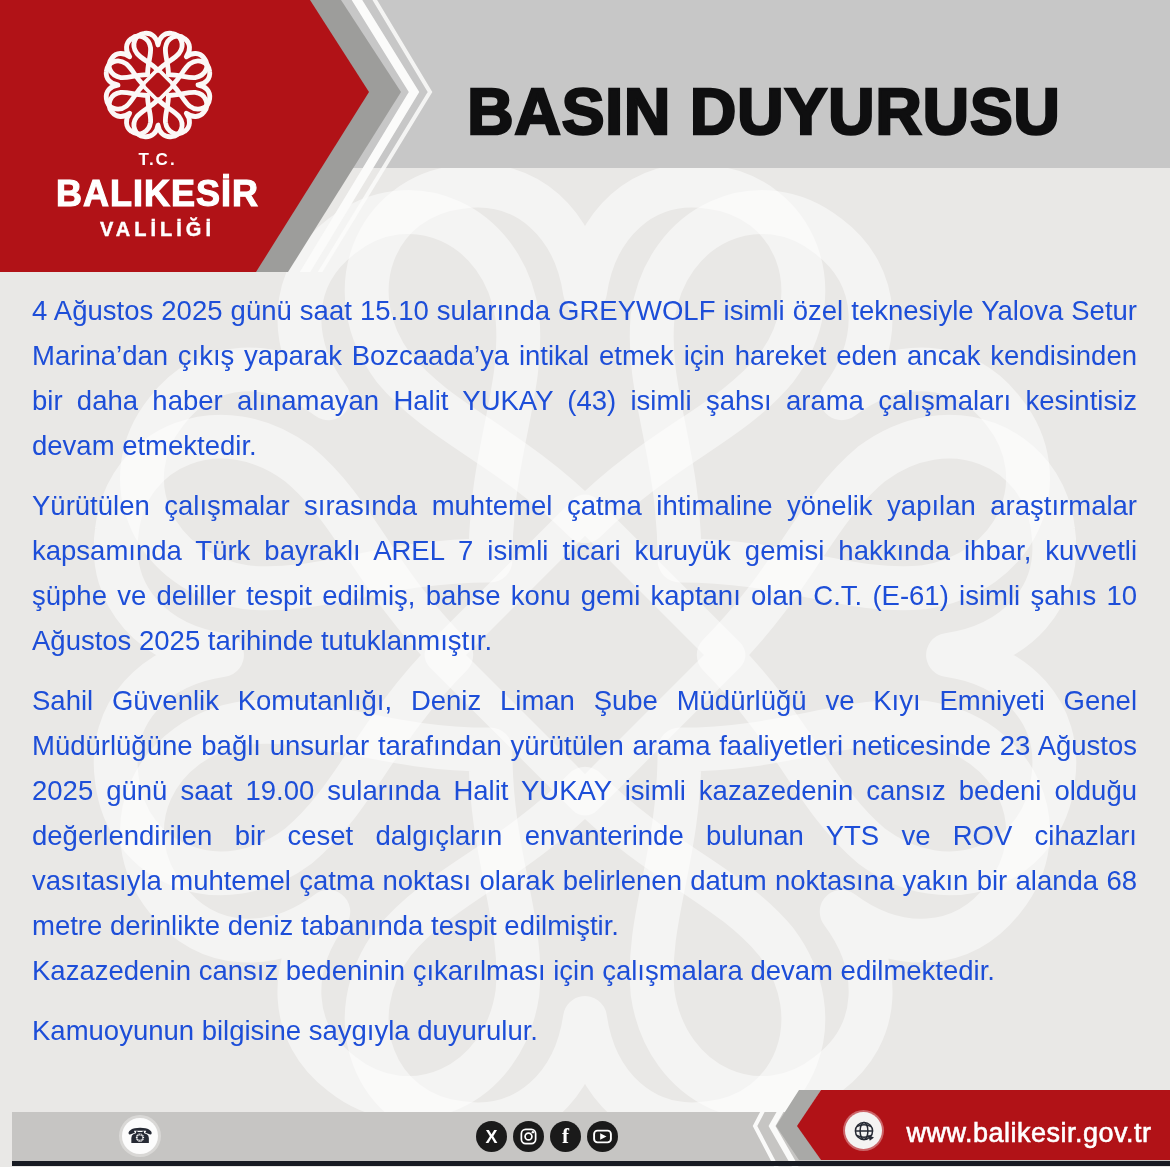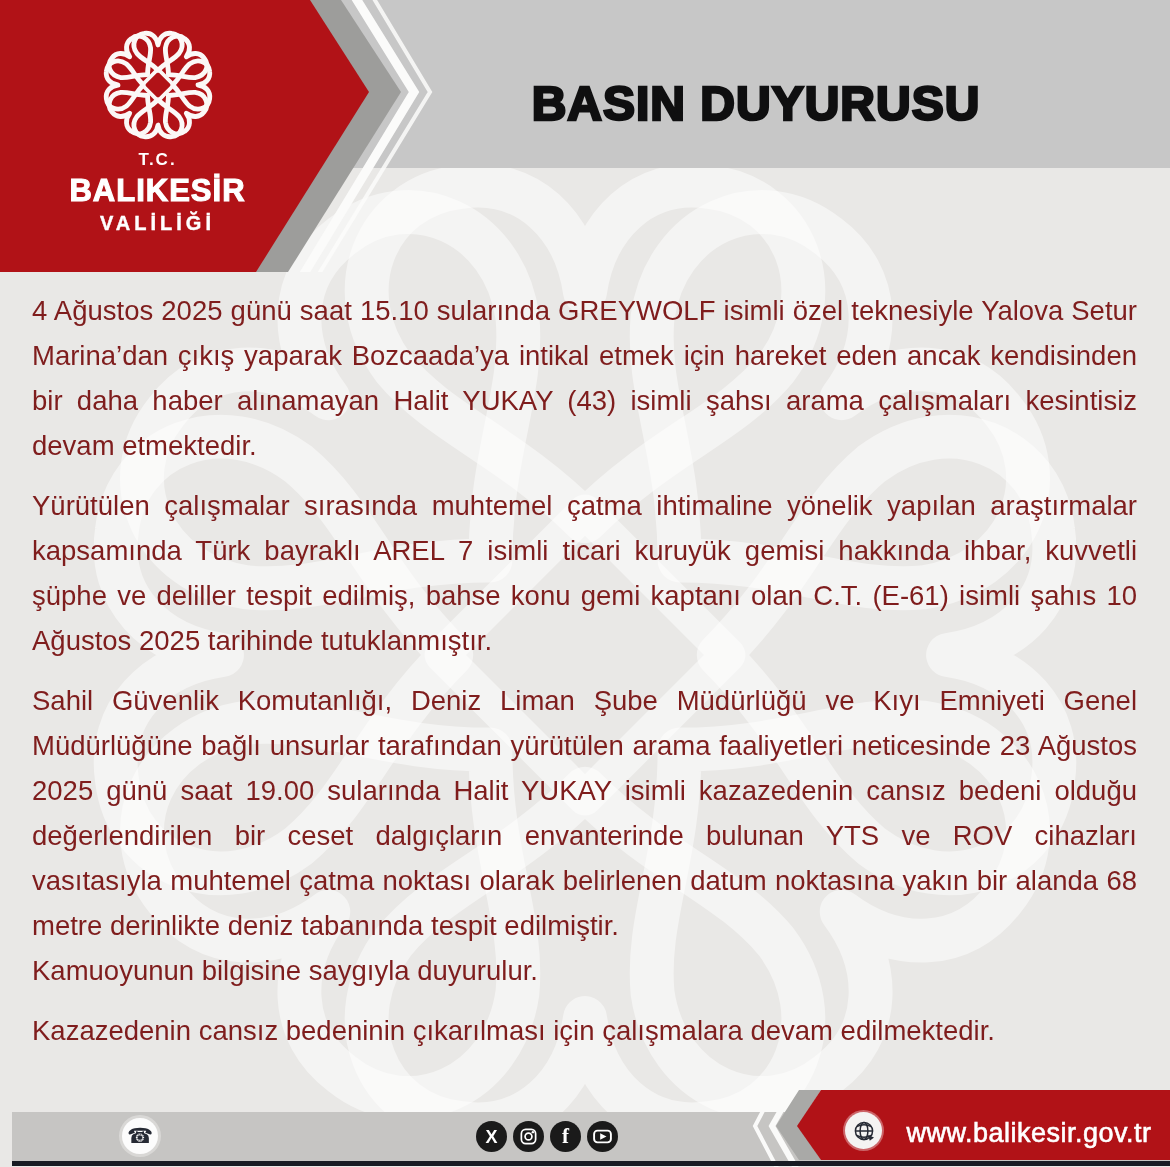--- a/index.html
+++ b/index.html
@@ -4,38 +4,38 @@
 <style>
   html,body{margin:0;padding:0;background:#bdbdbd;}
   .page{
     position:relative;width:1170px;height:1167px;overflow:hidden;
     background:var(--bg,#e9e8e6);
     font-family:"Liberation Sans","DejaVu Sans",sans-serif;
   }
   
   .title-band{position:absolute;left:0;top:0;right:0;height:168px;background:var(--band,#c7c7c7);z-index:2;}
   .page-title{
-    position:absolute;left:420px;top:58px;width:664px;z-index:4;margin:4px;
-    text-align:center;font-size:48px;line-height:84px;font-weight:900;
+    position:absolute;left:420px;top:58px;width:664px;z-index:4;margin:12px;
+    text-align:center;font-size:64px;line-height:84px;font-weight:900;
     letter-spacing:1px;color:var(--title,#0f0f10);
     -webkit-text-stroke:2.6px var(--title,#0f0f10);
   }
   .header-arrow{position:absolute;left:0;top:0;z-index:3;}
   .logo-block{position:absolute;left:40px;top:26px;width:235px;z-index:5;text-align:center;color:#ffffff;}
   .logo-knot{display:block;margin:0 auto;color:#fbf8f7;}
   .logo-tc{font-size:17px;font-weight:700;letter-spacing:2px;margin-top:6px;}
-  .logo-name{font-size:31px;font-weight:700;letter-spacing:1px;margin-top:3px;-webkit-text-stroke:1.1px #ffffff;}
+  .logo-name{font-size:36px;font-weight:700;letter-spacing:1px;margin-top:3px;-webkit-text-stroke:1.1px #ffffff;}
   .logo-sub{font-size:20px;font-weight:700;letter-spacing:4px;margin-top:3px;-webkit-text-stroke:0.4px #ffffff;}
   
   .watermark{position:absolute;z-index:1;color:rgba(255,255,255,0.5);}
   
   .body-text{
     position:absolute;left:0;right:0;top:288px;z-index:2;
     padding:0 33px 0 32px;
-    font-size:27.5px;line-height:45px;color:#7f1d1d;
+    font-size:27.5px;line-height:45px;color:#1d4ed8;
     text-align:justify;
   }
   .body-text p{margin:0 0 15px 0;}
   .body-text p.tight{margin-bottom:0;}
   
   .footer-bar{position:absolute;left:12px;right:0;top:1112px;height:49px;background:var(--footer,#c6c5c3);z-index:2;}
   .bottom-line{position:absolute;left:12px;right:0;top:1161px;height:5px;background:#181b23;z-index:6;}
   .phone-badge{position:absolute;left:122px;top:1117px;height:38px;display:flex;align-items:center;gap:15px;z-index:5;}
   .phone-circle{
     width:36px;height:36px;border-radius:50%;background:#fcfcfc;
@@ -108,22 +108,22 @@
     </svg>
     <div class="logo-tc">T.C.</div>
     <div class="logo-name">BALIKESİR</div>
     <div class="logo-sub">VALİLİĞİ</div>
   </div>
 
   <main class="body-text">
     <p>4 Ağustos 2025 günü saat 15.10 sularında GREYWOLF isimli özel teknesiyle Yalova Setur Marina’dan çıkış yaparak Bozcaada’ya intikal etmek için hareket eden ancak kendisinden bir daha haber alınamayan Halit YUKAY (43) isimli şahsı arama çalışmaları kesintisiz devam etmektedir.</p>
     <p>Yürütülen çalışmalar sırasında muhtemel çatma ihtimaline yönelik yapılan araştırmalar kapsamında Türk bayraklı AREL 7 isimli ticari kuruyük gemisi hakkında ihbar, kuvvetli şüphe ve deliller tespit edilmiş, bahse konu gemi kaptanı olan C.T. (E-61) isimli şahıs 10 Ağustos 2025 tarihinde tutuklanmıştır.</p>
     <p class="tight">Sahil Güvenlik Komutanlığı, Deniz Liman Şube Müdürlüğü ve Kıyı Emniyeti Genel Müdürlüğüne bağlı unsurlar tarafından yürütülen arama faaliyetleri neticesinde 23 Ağustos 2025 günü saat 19.00 sularında Halit YUKAY isimli kazazedenin cansız bedeni olduğu değerlendirilen bir ceset dalgıçların envanterinde bulunan YTS ve ROV cihazları vasıtasıyla muhtemel çatma noktası olarak belirlenen datum noktasına yakın bir alanda 68 metre derinlikte deniz tabanında tespit edilmiştir.</p>
+    <p>Kazazedenin cansız bedeninin çıkarılması için çalışmalara devam edilmektedir.</p>
     <p>Kamuoyunun bilgisine saygıyla duyurulur.</p>
-    <p>Kazazedenin cansız bedeninin çıkarılması için çalışmalara devam edilmektedir.</p>
   </main>
 
   <div class="footer-bar"></div>
 
   <div class="phone-badge">
     <span class="phone-circle">☎</span>
   </div>
 
   <div class="social">
     <span class="social-circle">

